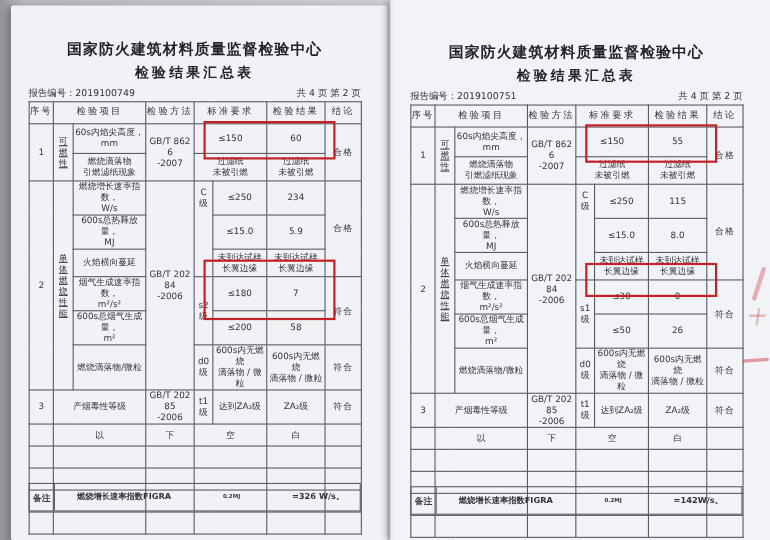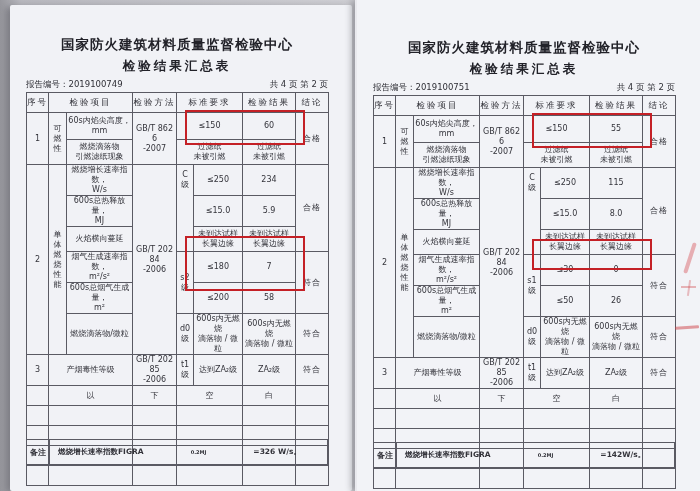--- a/index.html
+++ b/index.html
@@ -31,28 +31,28 @@
   tr.hd td{font-size:8.5px;letter-spacing:2px;padding:0;}
   .w22{width:22px}.w18{width:18px}.w66{width:66px}.w44{width:44px}
   .w17{width:17px}.w49{width:49px}.w53{width:53px}.w33{width:33px}
   .h20{height:20px}.h23{height:23px}.h24{height:24px}.h25{height:25px}.h27{height:27px}
   td.c-item{font-size:7px;}
   td.c-method{font-size:7.5px;letter-spacing:0;}
   td.c-grade{font-size:7.5px;padding:0;}
   td.c-grade.top{vertical-align:top;padding-top:5px;}
   td.c-std,td.c-res{font-size:7.5px;}
   td.sm{font-size:7px;}
-  td.c-cat{font-size:8px;padding:0 2px;}
+  td.c-cat{font-size:8px;padding:0 2px;text-decoration:underline;}
   td.c-concl{font-size:8px;letter-spacing:1px;}
 
   .remark{position:absolute;top:434px;left:16px;width:300px;height:24px;
     border:1px solid #5a5a63;display:flex;align-items:stretch;font-weight:bold;}
   .remark-label{width:22px;border-right:1px solid #5a5a63;display:flex;
     align-items:center;justify-content:center;font-size:8px;}
-  .remark-text{flex:1;display:flex;align-items:center;padding-left:8px;
+  .remark-text{flex:1;display:flex;align-items:center;padding-left:20px;
     font-size:7.5px;gap:47px;}
   .remark-text sub{font-size:5px;}
 
   .redbox{position:absolute;left:175px;width:116px;border:2px solid #c42026;
     background:transparent;pointer-events:none;}
 
   .stamp{position:absolute;top:232px;right:0;width:30px;height:100px;}
   .stamp .s1{position:absolute;top:2px;right:10px;width:4px;height:32px;
     background:rgba(214,88,94,.45);transform:rotate(18deg);border-radius:2px;}
   .stamp .s2a{position:absolute;top:46px;right:6px;width:15px;height:2px;

